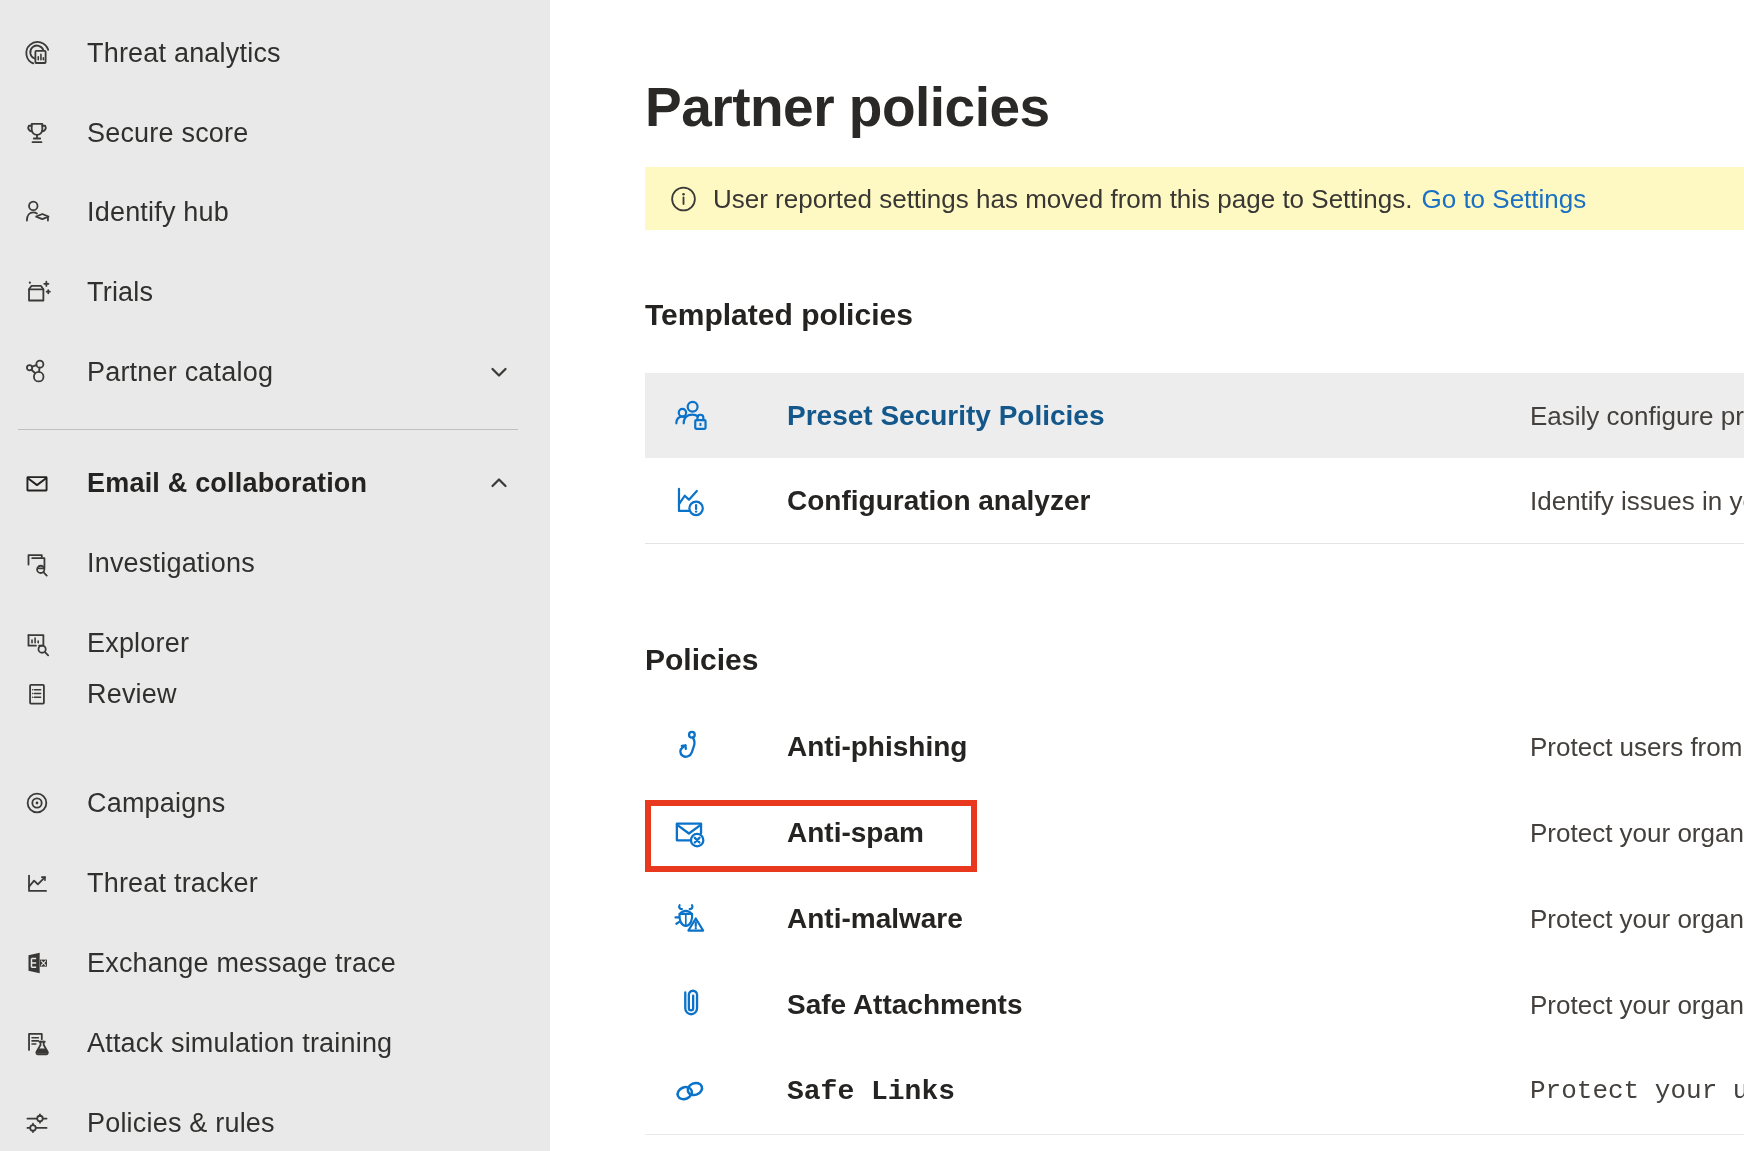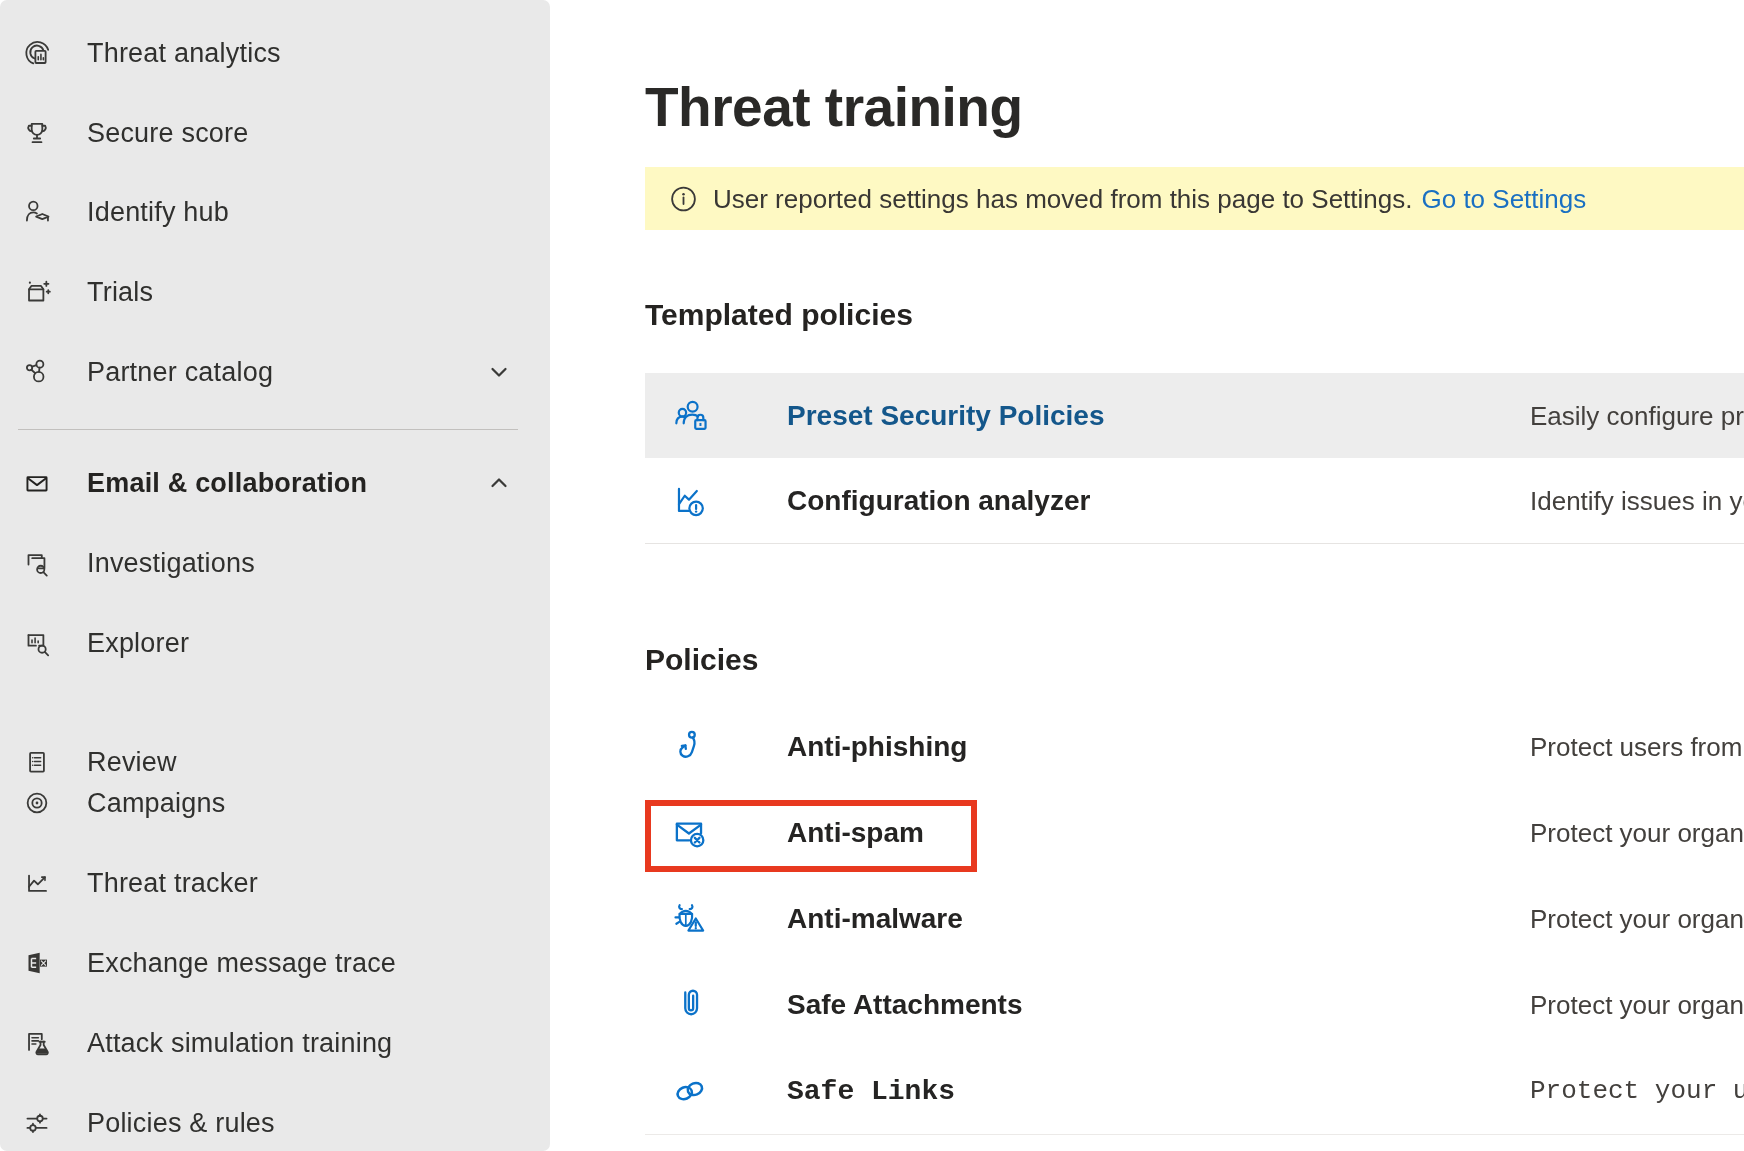--- a/index.html
+++ b/index.html
@@ -1,20 +1,20 @@
 <!DOCTYPE html>
 <html><head>
 <meta charset="utf-8">
 <style>
   html,body{margin:0;padding:0;}
   body{font-family:"Liberation Sans","DejaVu Sans",sans-serif;background:#fff;}
   #screen{position:relative;width:1744px;height:1151px;overflow:hidden;background:#ffffff;}
 
   
-  .sidebar{position:absolute;left:0;top:0;width:550px;height:1151px;background:#e9e9e9;border-radius:7px;}
+  .sidebar{position:absolute;left:0;top:0;width:550px;height:1151px;background:#e9e9e9;}
   .side-item{position:absolute;left:0;width:550px;height:80px;cursor:pointer;}
   .sicon{position:absolute;left:20px;top:50%;transform:translateY(-50%);width:34px;height:34px;}
   .sicon svg{display:block;}
   .slabel{position:absolute;left:87px;top:50%;transform:translateY(-50%);
           font-size:27px;color:#30302e;white-space:nowrap;letter-spacing:.2px;}
   .slabel.bold{font-weight:700;color:#242321;}
   .schev{position:absolute;left:486px;top:50%;transform:translateY(-50%);width:26px;height:26px;}
   .sdivider{position:absolute;left:18px;top:429px;width:500px;height:1px;background:#c2c0be;}
 
   
@@ -158,21 +158,21 @@
           <path d="M8 8.5 h14 v10 h-4"></path>
           <path d="M8 8.5 v10 h7"></path>
           <path d="M11.3 15.8 v-2.6 M14.2 15.8 v-4.4 M17.1 15.8 v-1.7" stroke-width="1.5"></path>
           <circle cx="20.8" cy="21.8" r="3.4"></circle>
           <path d="M23.3 24.4 l3.2 3.2"></path>
         </svg>
       </span>
       <span class="slabel">Explorer</span>
     </div>
 
-    <div class="side-item" style="top:722px">
+    <div class="side-item" style="top:654px">
       <span class="sicon">
         <svg width="34" height="34" viewBox="0 0 32 32" fill="none" stroke="#3a3a38" stroke-width="1.7" stroke-linecap="round" stroke-linejoin="round">
           <rect x="9.5" y="7.5" width="13" height="17.5" rx="0.8"></rect>
           <path d="M13.6 12 h5.8 M13.6 15.5 h5.8 M13.6 19 h5.8" stroke-width="1.5"></path>
           <circle cx="11.9" cy="12" r="0.7" fill="#3a3a38" stroke="none"></circle>
           <circle cx="11.9" cy="15.5" r="0.7" fill="#3a3a38" stroke="none"></circle>
           <circle cx="11.9" cy="19" r="0.7" fill="#3a3a38" stroke="none"></circle>
         </svg>
       </span>
       <span class="slabel">Review</span>
@@ -235,21 +235,21 @@
           <circle cx="12.2" cy="20.6" r="2.6" fill="#e9e9e9"></circle>
           <path d="M12.2 16.7 v1.3 M12.2 23.2 v1.3"></path>
         </svg>
       </span>
       <span class="slabel">Policies &amp; rules</span>
     </div>
   </nav>
 
   <main class="main">
 
-    <h1 class="page-title">Threat training</h1>
+    <h1 class="page-title">Partner policies</h1>
 
     <div class="banner">
       <span class="binfo">
         <svg width="27" height="27" viewBox="0 0 27 27" fill="none" stroke="#3b3a39" stroke-width="1.8">
           <circle cx="13.5" cy="13.5" r="11.4"></circle>
           <path d="M13.5 12 V18.6" stroke-linecap="round"></path>
           <circle cx="13.5" cy="8.8" r="1.25" fill="#3b3a39" stroke="none"></circle>
         </svg>
       </span>
       <span class="btext"><span>User reported settings has moved from this page to Settings.</span><a class="blink" href="#">Go to Settings</a></span>

